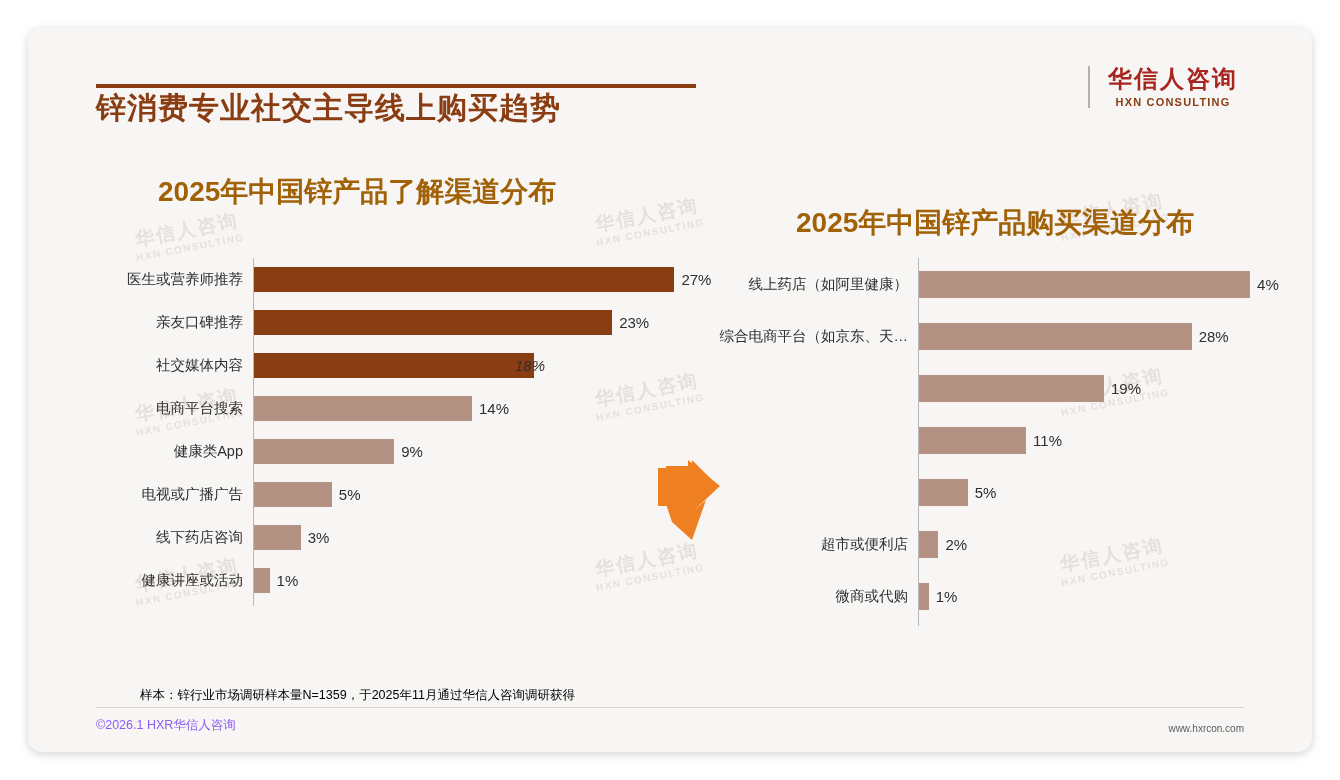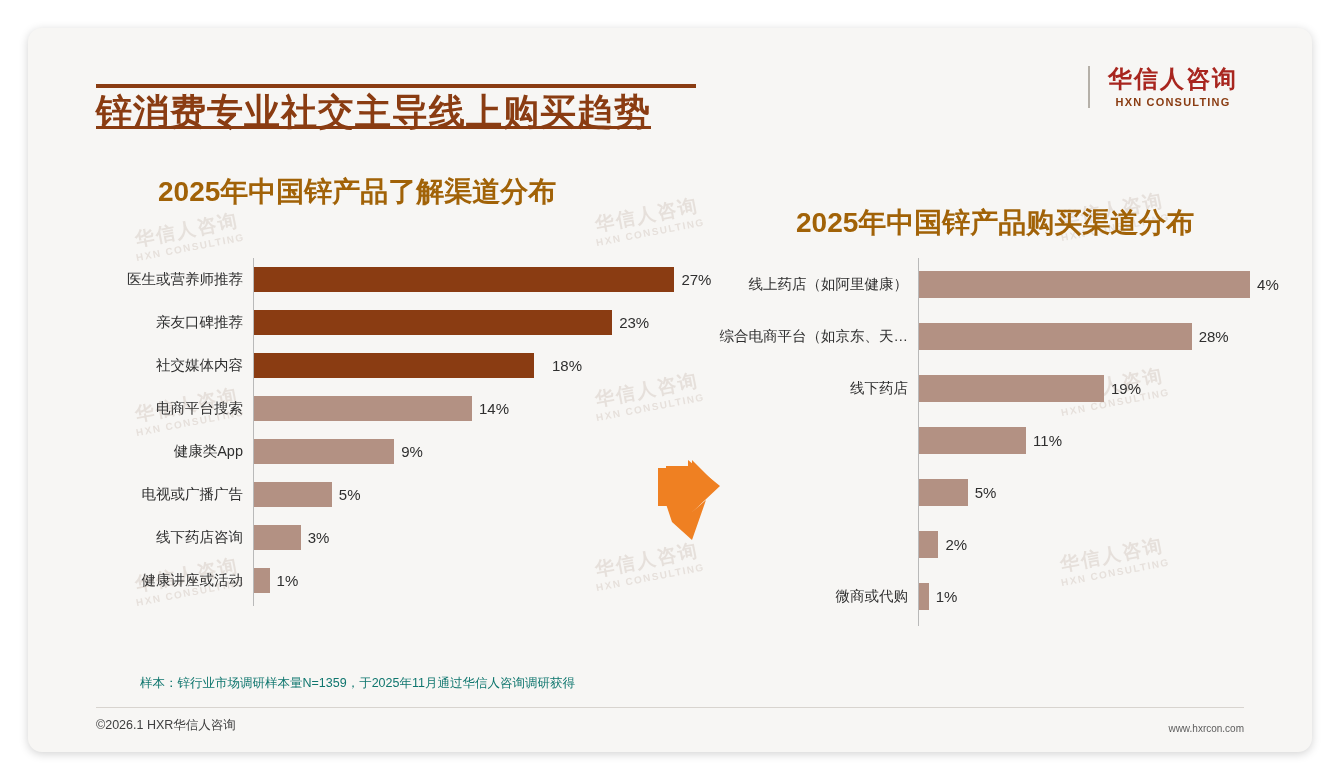--- a/index.html
+++ b/index.html
@@ -36,26 +36,25 @@
     left: 68px;
     top: 56px;
     width: 600px;
     height: 4px;
     background: #8a3c12;
   }
   .slide-title {
     position: absolute;
     left: 68px;
     top: 60px;
-    font-size: 36px;
+    font-size: 30px;
     font-weight: bold;
     color: #8a3c12;
     letter-spacing: 1px;
     white-space: nowrap;
-    text-decoration: underline;
   }
   .logo {
     position: absolute;
     right: 68px;
     top: 38px;
     width: 142px;
     text-align: center;
     border-left: 2px solid #b5b0a8;
     padding-left: 12px;
   }
@@ -129,39 +128,39 @@
     position: absolute;
     left: 630px;
     top: 432px;
     width: 62px;
     height: 84px;
   }
   
   .footnote {
     position: absolute;
     left: 112px;
-    bottom: 60px;
+    bottom: 48px;
     font-size: 12.5px;
-    color: #0f766e;
+    color: #000000;
     white-space: nowrap;
   }
   .footer-rule {
     position: absolute;
     left: 68px;
     right: 68px;
     bottom: 44px;
     height: 1px;
     background: #d8d4cf;
   }
   .footer-left {
     position: absolute;
     left: 68px;
     bottom: 18px;
     font-size: 12.5px;
-    color: #404040;
+    color: #8b5cf6;
   }
   .footer-right {
     position: absolute;
     right: 68px;
     bottom: 18px;
     font-size: 10px;
     color: #5d5d5d;
   }
 </style>
 </head>
@@ -219,21 +218,21 @@
   <div class="chart" id="chart-left" style="left:60px; top:230px; width:620px; height:360px;">
       <div class="axis-line" style="left: 165px; height: 348px;"></div>
       <div class="cat-label" style="left: 0px; width: 155px; top: 9px; height: 25px; line-height: 25px;">医生或营养师推荐</div>
       <div class="bar" style="left: 166px; top: 9px; width: 420.429px; height: 25px; background: rgb(138, 60, 18);"></div>
       <div class="val-label" style="left: 593.429px; top: 9px; height: 25px; line-height: 25px;">27%</div>
       <div class="cat-label" style="left: 0px; width: 155px; top: 52px; height: 25px; line-height: 25px;">亲友口碑推荐</div>
       <div class="bar" style="left: 166px; top: 52px; width: 358.143px; height: 25px; background: rgb(138, 60, 18);"></div>
       <div class="val-label" style="left: 531.143px; top: 52px; height: 25px; line-height: 25px;">23%</div>
       <div class="cat-label" style="left: 0px; width: 155px; top: 95px; height: 25px; line-height: 25px;">社交媒体内容</div>
       <div class="bar" style="left: 166px; top: 95px; width: 280.286px; height: 25px; background: rgb(138, 60, 18);"></div>
-      <div class="val-label" style="left: 464px; top: 95px; height: 25px; line-height: 25px;">18%</div>
+      <div class="val-label" style="left: 427px; top: 95px; height: 25px; line-height: 25px; font-style: italic;">18%</div>
       <div class="cat-label" style="left: 0px; width: 155px; top: 138px; height: 25px; line-height: 25px;">电商平台搜索</div>
       <div class="bar" style="left: 166px; top: 138px; width: 218px; height: 25px; background: rgb(179, 145, 131);"></div>
       <div class="val-label" style="left: 391px; top: 138px; height: 25px; line-height: 25px;">14%</div>
       <div class="cat-label" style="left: 0px; width: 155px; top: 181px; height: 25px; line-height: 25px;">健康类App</div>
       <div class="bar" style="left: 166px; top: 181px; width: 140.143px; height: 25px; background: rgb(179, 145, 131);"></div>
       <div class="val-label" style="left: 313.143px; top: 181px; height: 25px; line-height: 25px;">9%</div>
       <div class="cat-label" style="left: 0px; width: 155px; top: 224px; height: 25px; line-height: 25px;">电视或广播广告</div>
       <div class="bar" style="left: 166px; top: 224px; width: 77.8571px; height: 25px; background: rgb(179, 145, 131);"></div>
       <div class="val-label" style="left: 250.857px; top: 224px; height: 25px; line-height: 25px;">5%</div>
       <div class="cat-label" style="left: 0px; width: 155px; top: 267px; height: 25px; line-height: 25px;">线下药店咨询</div>
@@ -255,27 +254,27 @@
 
   <div class="chart-title" style="left:768px; top:145px;margin-top:31px;">2025年中国锌产品购买渠道分布</div>
   <div class="chart" id="chart-right" style="left:640px; top:230px; width:620px; height:400px;">
       <div class="axis-line" style="left: 250px; height: 368px;"></div>
       <div class="cat-label" style="left: 0px; width: 240px; top: 12.5px; height: 27px; line-height: 27px;">线上药店（如阿里健康）</div>
       <div class="bar" style="left: 251px; top: 12.5px; width: 331.053px; height: 27px; background: rgb(179, 145, 131);"></div>
       <div class="val-label" style="left: 589.053px; top: 12.5px; height: 27px; line-height: 27px;">4%</div>
       <div class="cat-label" style="left: 0px; width: 240px; top: 64.5px; height: 27px; line-height: 27px;">综合电商平台（如京东、天…</div>
       <div class="bar" style="left: 251px; top: 64.5px; width: 272.632px; height: 27px; background: rgb(179, 145, 131);"></div>
       <div class="val-label" style="left: 530.632px; top: 64.5px; height: 27px; line-height: 27px;">28%</div>
-      <div class="cat-label" style="left: 0px; width: 240px; top: 116.5px; height: 27px; line-height: 27px;">线下药店</div>
       <div class="bar" style="left: 251px; top: 116.5px; width: 185px; height: 27px; background: rgb(179, 145, 131);"></div>
       <div class="val-label" style="left: 443px; top: 116.5px; height: 27px; line-height: 27px;">19%</div>
       <div class="bar" style="left: 251px; top: 168.5px; width: 107.105px; height: 27px; background: rgb(179, 145, 131);"></div>
       <div class="val-label" style="left: 365.105px; top: 168.5px; height: 27px; line-height: 27px;">11%</div>
       <div class="bar" style="left: 251px; top: 220.5px; width: 48.6842px; height: 27px; background: rgb(179, 145, 131);"></div>
       <div class="val-label" style="left: 306.684px; top: 220.5px; height: 27px; line-height: 27px;">5%</div>
+      <div class="cat-label" style="left: 0px; width: 240px; top: 272.5px; height: 27px; line-height: 27px;">超市或便利店</div>
       <div class="bar" style="left: 251px; top: 272.5px; width: 19.4737px; height: 27px; background: rgb(179, 145, 131);"></div>
       <div class="val-label" style="left: 277.474px; top: 272.5px; height: 27px; line-height: 27px;">2%</div>
       <div class="cat-label" style="left: 0px; width: 240px; top: 324.5px; height: 27px; line-height: 27px;">微商或代购</div>
       <div class="bar" style="left: 251px; top: 324.5px; width: 9.73684px; height: 27px; background: rgb(179, 145, 131);"></div>
       <div class="val-label" style="left: 267.737px; top: 324.5px; height: 27px; line-height: 27px;">1%</div>
     </div>
 
   <div class="footnote">样本：锌行业市场调研样本量N=1359，于2025年11月通过华信人咨询调研获得</div>
   <div class="footer-rule"></div>
   <div class="footer-left">©2026.1 HXR华信人咨询</div>

